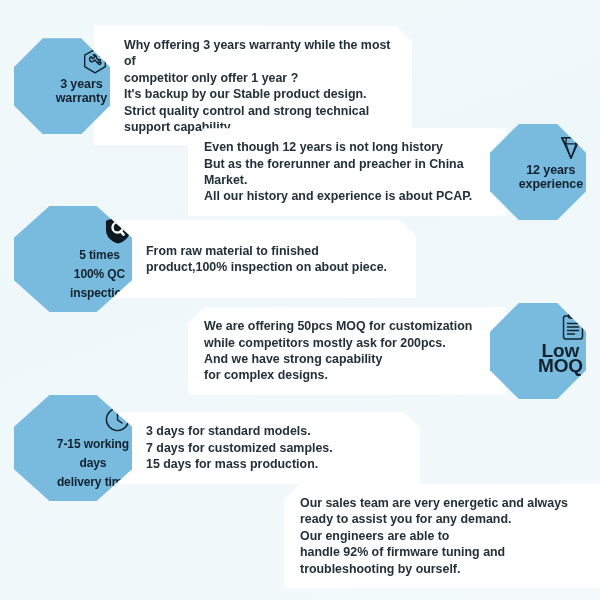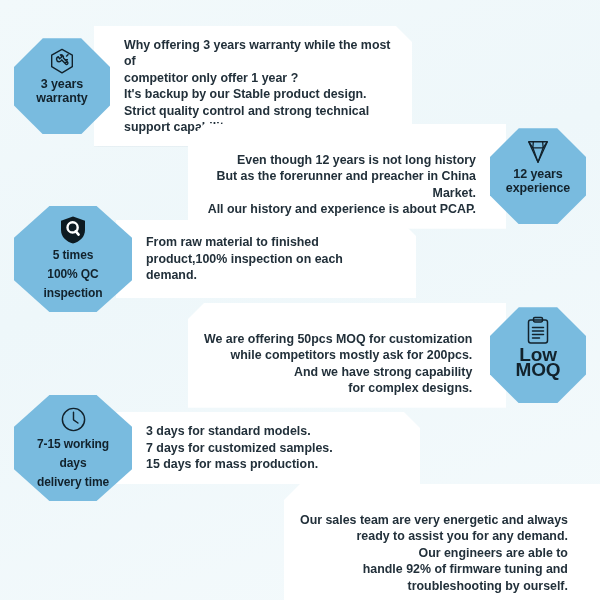--- a/index.html
+++ b/index.html
@@ -32,21 +32,21 @@
   
   .badge {
     width: 96px;
     height: 96px;
     flex: 0 0 96px;
     background: #79bbdf;
     -webkit-clip-path: polygon(30% 0%, 70% 0%, 100% 30%, 100% 70%, 70% 100%, 30% 100%, 0% 70%, 0% 30%);
     clip-path: polygon(30% 0%, 70% 0%, 100% 30%, 100% 70%, 70% 100%, 30% 100%, 0% 70%, 0% 30%);
     display: flex;
     flex-direction: column;
-    align-items: center;
+    align-items: flex-end;
     justify-content: flex-start;
     padding-top: 9px;
     box-sizing: border-box;
     z-index: 3;
     position: relative;
   }
   .badge.wide {
     width: 118px;
     height: 106px;
     flex: 0 0 118px;
@@ -101,21 +101,21 @@
     clip-path: polygon(16px 0, 100% 0, 100% 100%, 0 100%, 0 16px);
   }
   .card-text {
     color: #22303a;
     font-size: 12.4px;
     line-height: 16.4px;
     white-space: pre-line;
     font-weight: bold;
   }
   .row.left .card-text  { text-align: left; }
-  .row.right .card-text { text-align: right; margin-top: 17px; }
+  .row.right .card-text { text-align: left; }
 
   
   #row-0 { top: 26px;  }
   #row-0 .card { width: 318px; min-height: 82px; }
   #row-1 { top: 124px; }
   #row-1 .card { width: 318px; min-height: 68px; }
   #row-2 { top: 206px; }
   #row-2 .card { width: 300px; min-height: 78px; }
   #row-3 { top: 303px; }
   #row-3 .card { width: 318px; min-height: 80px; }
@@ -180,21 +180,21 @@
           <circle cx="13.6" cy="12.4" r="5.1" fill="none" stroke="#ffffff" stroke-width="2.4"></circle>
           <path d="M16.6 16.2 L19.6 19.6" stroke="#ffffff" stroke-width="2.6" stroke-linecap="round"></path>
         </svg>
       </span>
       <span class="badge-label">5 times
 100% QC
 inspection</span>
     </div>
     <div class="card">
       <span class="card-text">From raw material to finished
-product,100% inspection on each demand.</span>
+product,100% inspection on about piece.</span>
     </div>
   </div>
 
   <div class="row right" id="row-3">
     <div class="badge small-label">
       <span class="badge-icon">
         <svg width="26" height="30" viewBox="0 0 26 30" fill="none" stroke="#12222c" stroke-width="1.5">
           <rect x="3.5" y="4" width="19" height="23" rx="2.2" stroke-linejoin="round"></rect>
           <rect x="8.5" y="1.5" width="9" height="4.4" rx="1.3" stroke-linejoin="round"></rect>
           <path d="M7.5 11.5 H18.5 M7.5 15 H18.5 M7.5 18.5 H18.5 M7.5 22 H14.5" stroke-linecap="round"></path>

